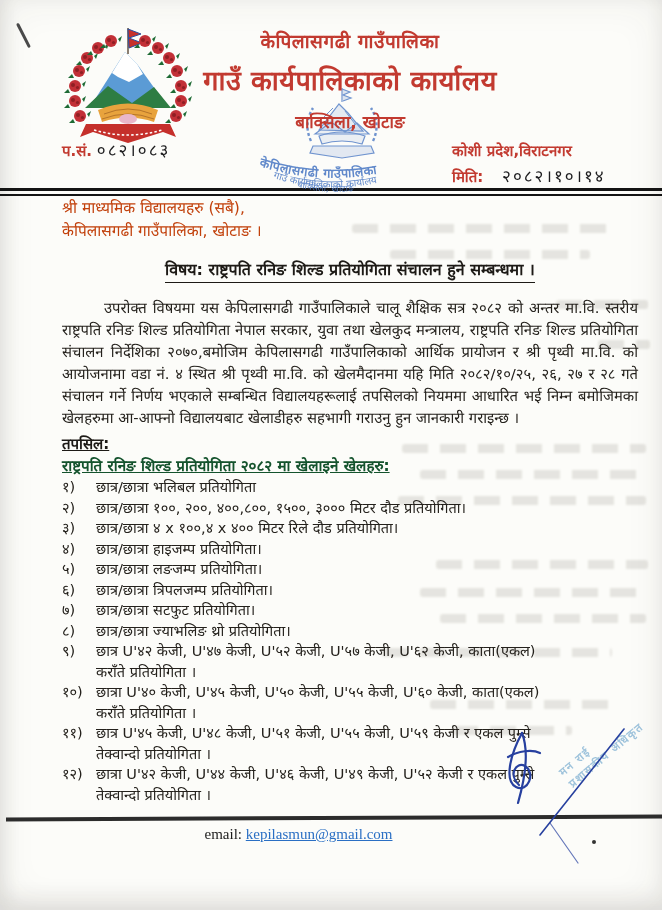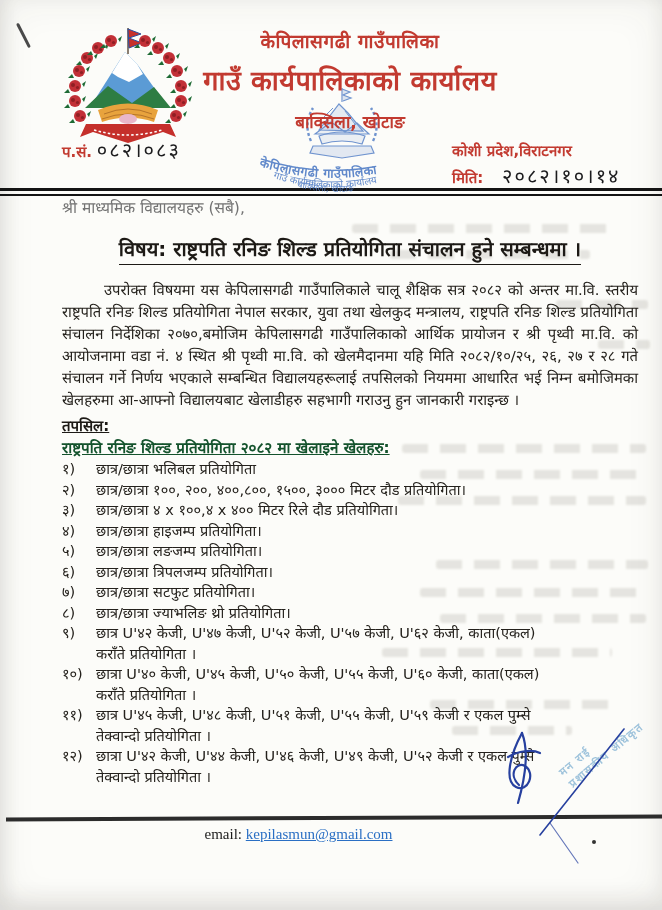--- a/index.html
+++ b/index.html
@@ -13,27 +13,27 @@
   .corner-mark{position:absolute;left:22px;top:22px;width:2.5px;height:27px;background:#4a4a4a;transform:rotate(-27deg);border-radius:2px;}
   .emblem{position:absolute;left:58px;top:24px;width:140px;height:128px;}
   .title-block{position:absolute;left:170px;top:28px;width:360px;text-align:center;z-index:3;}
   .t1{font-size:19px;font-weight:bold;color:#c23a30;letter-spacing:.5px;}
   .t2{font-size:27px;font-weight:bold;color:#c23a30;margin-top:7px;letter-spacing:.5px;}
   .t3{font-size:17px;font-weight:bold;color:#c23a30;margin-top:12px;}
   .stamp{position:absolute;left:253px;top:86px;width:178px;height:112px;z-index:2;opacity:.88;}
   .refs-left{position:absolute;left:62px;top:137px;font-size:15px;line-height:26px;z-index:3;}
   .refs-right{position:absolute;left:452px;top:139px;font-size:15px;line-height:25px;z-index:3;}
   .red{color:#c23a30;font-weight:bold;}
-  .hand{color:#1c1c1e;font-size:20px;letter-spacing:2px;font-weight:400;}
+  .hand{color:#1c1c1e;font-size:17px;letter-spacing:2px;font-weight:400;}
   .rule-double{position:absolute;left:0;top:188px;width:662px;height:3px;border-top:3px solid #141414;border-bottom:2.5px solid #141414;}
   
   .body{position:absolute;left:62px;top:197px;width:576px;z-index:3;}
-  .recip{font-size:15.5px;line-height:23px;color:#737373;}
+  .recip{font-size:15.5px;line-height:23px;color:#c2410c;}
   .subject-row{text-align:center;margin-top:15px;}
-  .subject{display:inline-block;font-size:20px;font-weight:bold;color:#1d1a16;
+  .subject{display:inline-block;font-size:16px;font-weight:bold;color:#1d1a16;
     border-bottom:1.6px solid #1d1a16;padding-bottom:2px;}
   .para{margin-top:14px;font-size:14.8px;line-height:22px;text-align:justify;text-indent:42px;color:#24211c;}
   .tapasil{margin-top:4px;font-size:15px;font-weight:bold;text-decoration:underline;color:#1d1a16;}
   .list-head{margin-top:2px;font-size:15.2px;font-weight:bold;text-decoration:underline;color:#14532d;}
   .events{margin-top:2px;}
   .row{display:flex;font-size:14.5px;line-height:20.5px;color:#24211c;}
   .row .num{width:34px;flex:none;}
   .row .txt{flex:1;}
   .events .row:nth-child(n+9) .txt{max-width:462px;}
   
@@ -141,20 +141,21 @@
     <div>
       <span class="red">मिति:</span>
       <span class="hand" style="margin-left:14px;">२०८२।१०।१४</span>
     </div>
   </div>
 
   <div class="rule-double"></div>
 
   <div class="body">
     <div class="recip">श्री माध्यमिक विद्यालयहरु (सबै),</div>
+    <div class="recip">केपिलासगढी गाउँपालिका, खोटाङ ।</div>
     <div class="subject-row">
       <span class="subject">विषय: राष्ट्रपति रनिङ शिल्ड प्रतियोगिता संचालन हुने सम्बन्धमा ।</span>
     </div>
     <div class="para">उपरोक्त विषयमा यस केपिलासगढी गाउँपालिकाले चालू शैक्षिक सत्र २०८२ को अन्तर मा.वि. स्तरीय राष्ट्रपति रनिङ शिल्ड प्रतियोगिता नेपाल सरकार, युवा तथा खेलकुद मन्त्रालय, राष्ट्रपति रनिङ शिल्ड प्रतियोगिता संचालन निर्देशिका २०७०,बमोजिम केपिलासगढी गाउँपालिकाको आर्थिक प्रायोजन र श्री पृथ्वी मा.वि. को आयोजनामा वडा नं. ४ स्थित श्री पृथ्वी मा.वि. को खेलमैदानमा यहि मिति २०८२/१०/२५, २६, २७ र २८ गते संचालन गर्ने निर्णय भएकाले सम्बन्धित विद्यालयहरूलाई तपसिलको नियममा आधारित भई निम्न बमोजिमका खेलहरुमा आ-आफ्नो विद्यालयबाट खेलाडीहरु सहभागी गराउनु हुन जानकारी गराइन्छ ।</div>
     <div class="tapasil">तपसिल:</div>
     <div class="list-head">राष्ट्रपति रनिङ शिल्ड प्रतियोगिता २०८२ मा खेलाइने खेलहरु:</div>
     <div class="events">
       <div class="row">
           <span class="num">१)</span>
           <span class="txt">छात्र/छात्रा भलिबल प्रतियोगिता</span>

